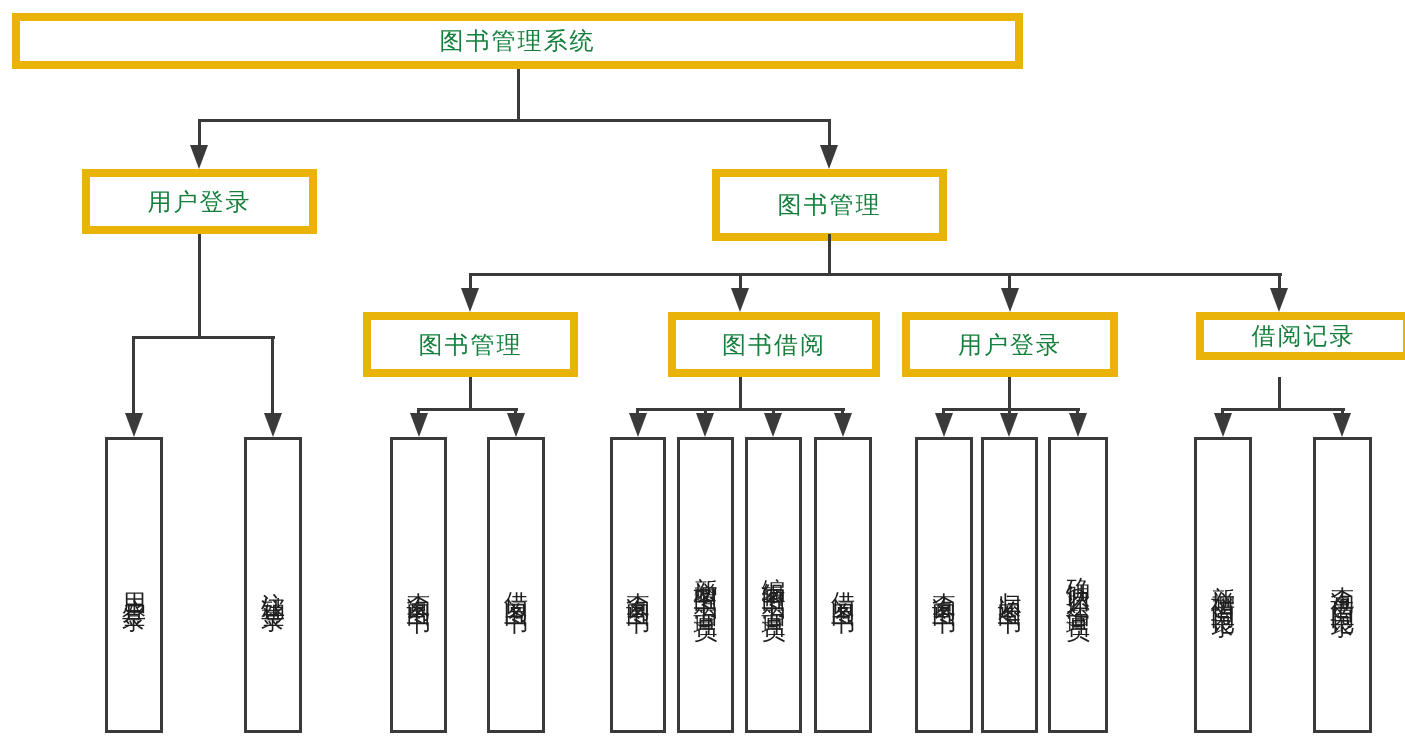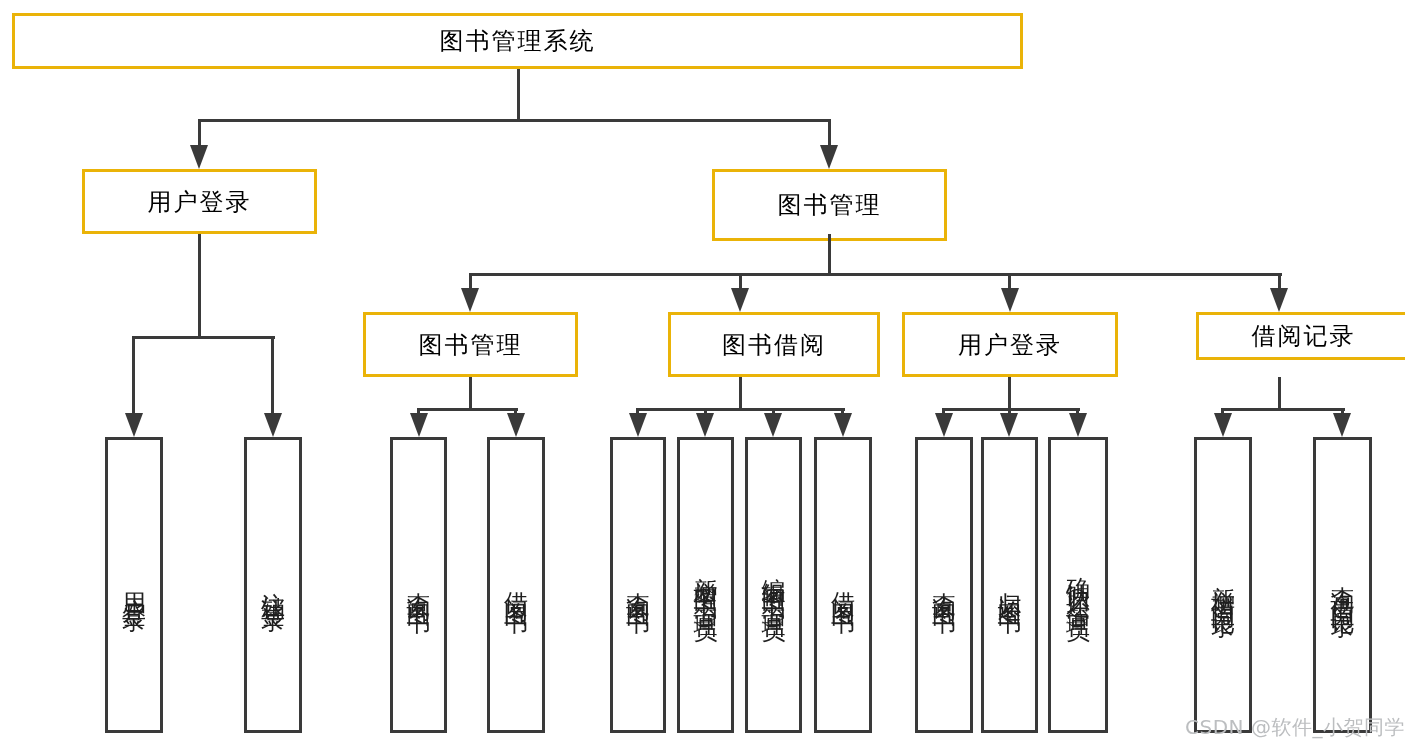--- a/index.html
+++ b/index.html
@@ -2,22 +2,22 @@
 <html><head>
 <meta charset="utf-8">
 <style>
   html, body { margin:0; padding:0; background:#ffffff; }
   .canvas {
     position:relative; width:1405px; height:747px; background:#ffffff;
     font-family:"DejaVu Sans","Liberation Sans",sans-serif; overflow:hidden;
   }
   .box {
     position:absolute; box-sizing:border-box; background:#ffffff;
-    border:3px solid #eab308; display:flex; align-items:center; justify-content:center;
-    color:#000000; font-size:24px; letter-spacing:2px; white-space:nowrap;
+    border:8px solid #eab308; display:flex; align-items:center; justify-content:center;
+    color:#15803d; font-size:24px; letter-spacing:2px; white-space:nowrap;
   }
   .leaf {
     position:absolute; box-sizing:border-box; background:#ffffff;
     border:3px solid #3a3a3a; top:437px; height:296px;
     display:flex; align-items:center; justify-content:center;
   }
   .vtext {
     writing-mode:vertical-rl; text-orientation:upright;
     font-size:24px; letter-spacing:6px; line-height:1; color:#1f1f1f; white-space:nowrap;
   }
@@ -159,15 +159,14 @@
   <div class="vline" style="left:1076px; top:408px; height:7px;"></div>
   <div class="tri" style="left:1069px; top:413px;"></div>
 
   <div class="vline" style="left:1278px; top:377px; height:31px;"></div>
   <div class="hline" style="left:1221px; top:408px; width:124px;"></div>
   <div class="vline" style="left:1221px; top:408px; height:7px;"></div>
   <div class="tri" style="left:1214px; top:413px;"></div>
   <div class="vline" style="left:1341px; top:408px; height:7px;"></div>
   <div class="tri" style="left:1333px; top:413px;"></div>
 
-  <div class="watermark">CSDN @软件_小贺同学</div>
 
 </div>
 
 </body></html>

